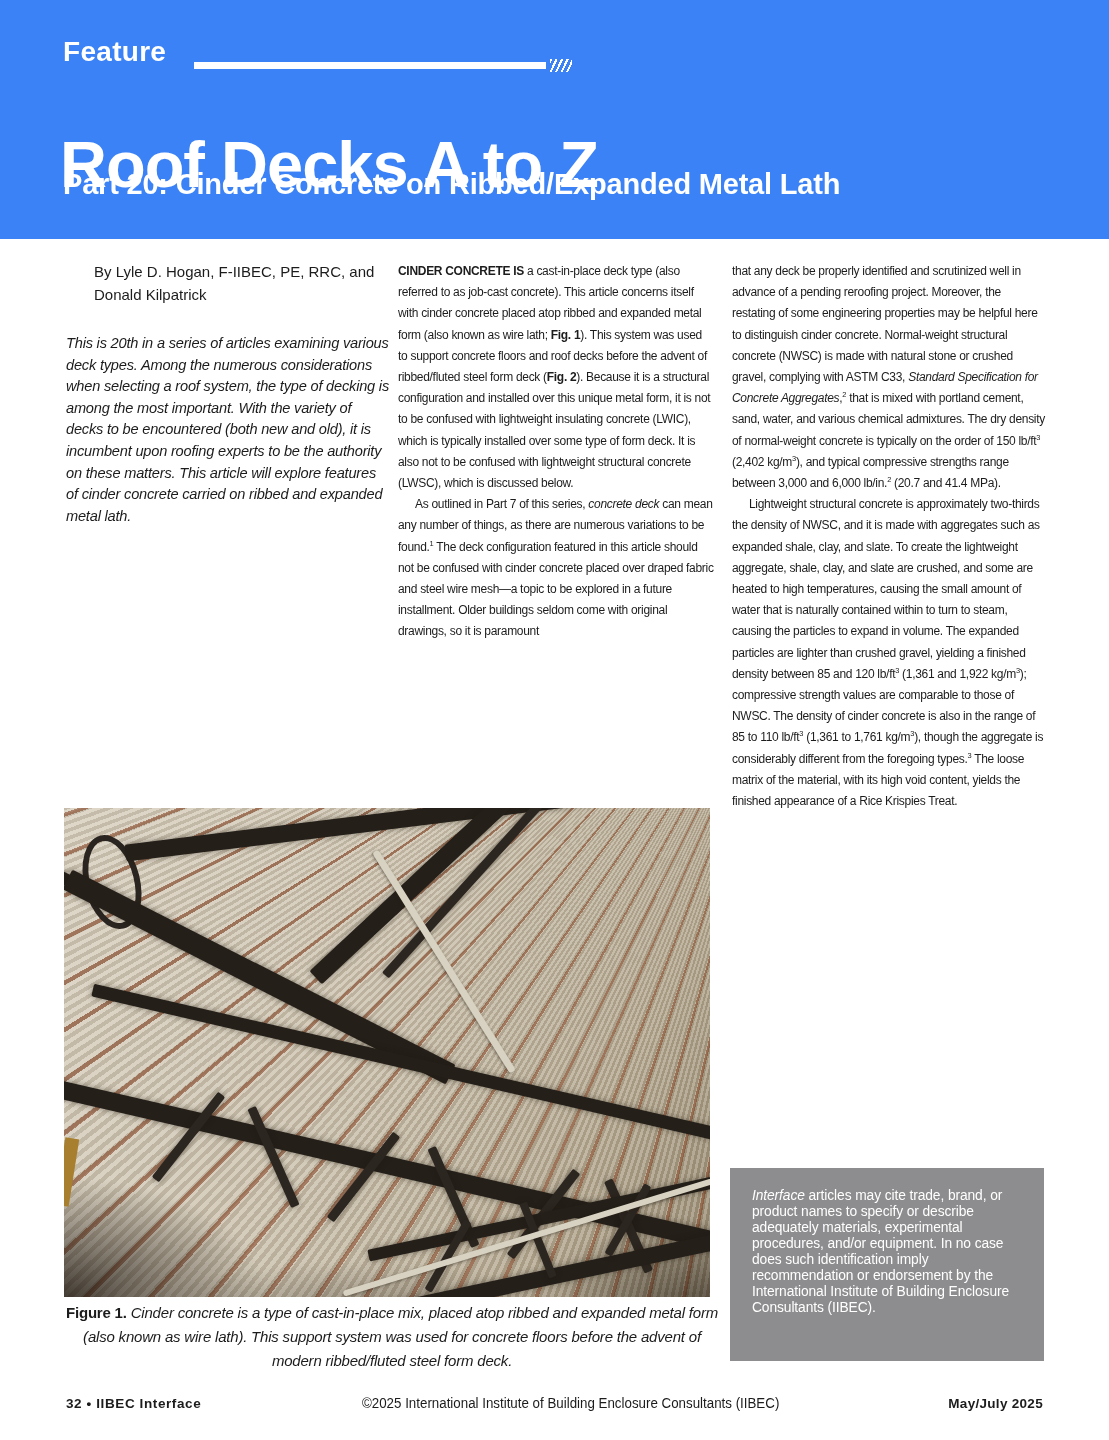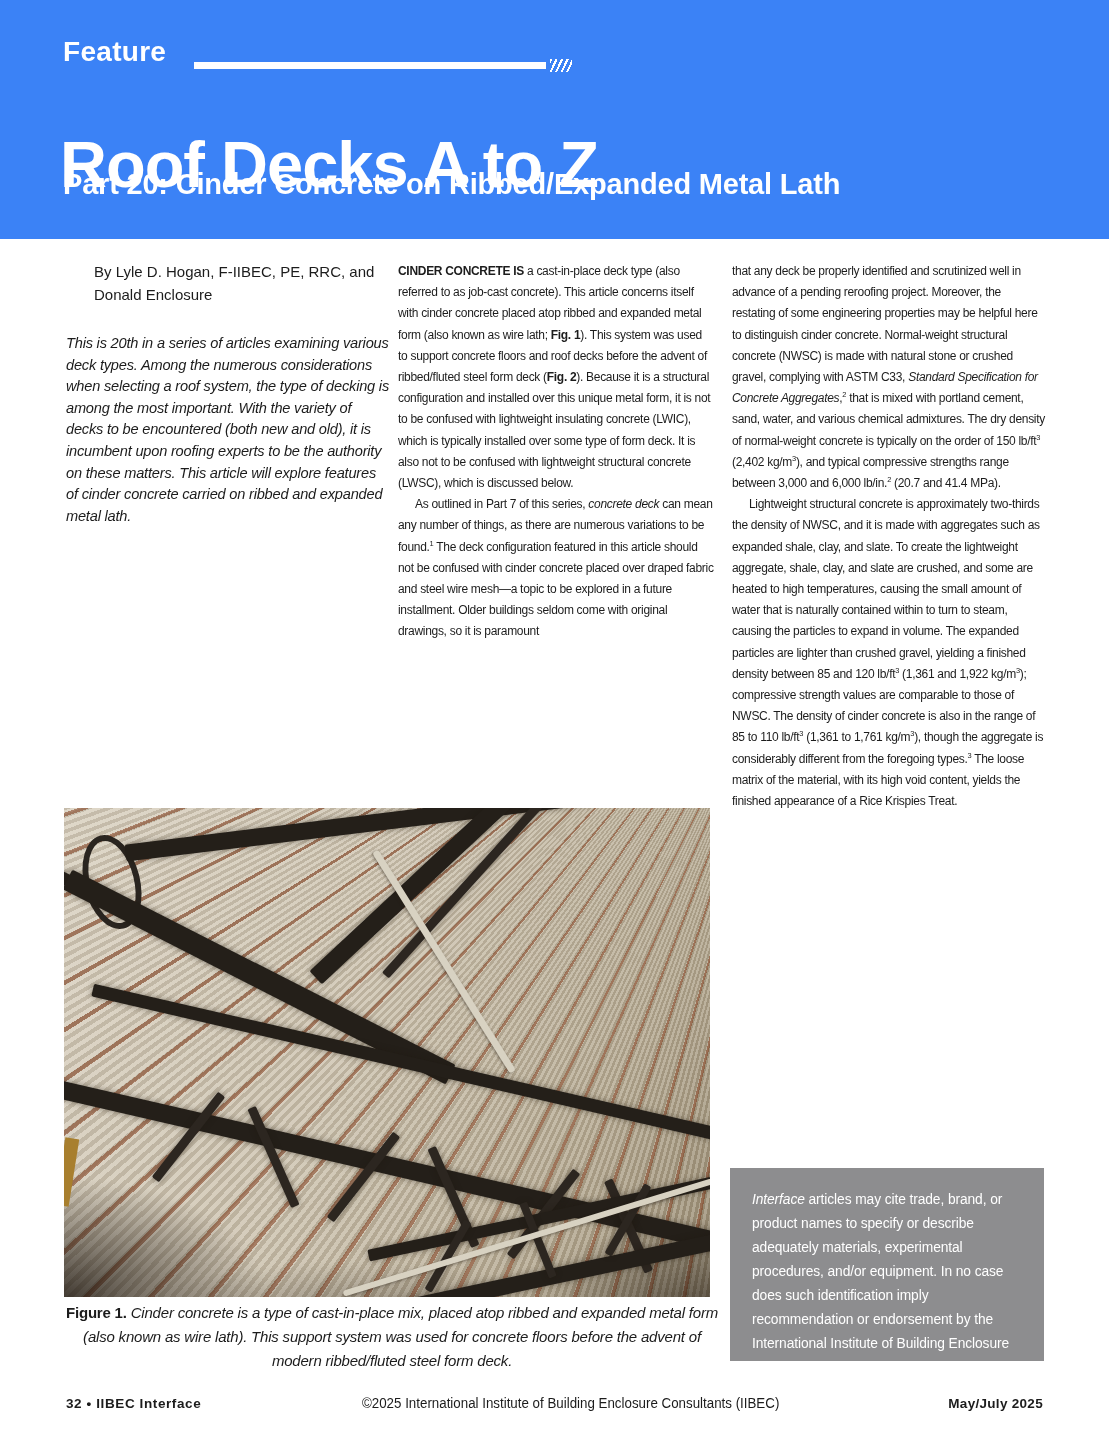--- a/index.html
+++ b/index.html
@@ -42,21 +42,21 @@
   .bar.thin{background:#2c2620;}
   .pipe{position:absolute;background:#d8d2c2;border-radius:3px;box-shadow:0 1px 3px rgba(40,32,22,.5);}
   .loop{position:absolute;left:20px;top:26px;width:44px;height:84px;border:6px solid #2a2520;border-radius:50%;transform:rotate(-14deg);background:transparent;}
   .accent{position:absolute;left:-4px;top:330px;width:14px;height:68px;background:#a87f2e;transform:rotate(9deg);}
   
   .caption{position:absolute;left:66px;top:1301px;width:652px;font-size:15px;line-height:24px;letter-spacing:-.2px;text-align:center;}
   
   .note{
     position:absolute;left:730px;top:1168px;width:314px;height:193px;box-sizing:border-box;
     background:#8d8d8f;color:#ffffff;padding:20px 20px 0 22px;
-    font-size:13.8px;line-height:24px;letter-spacing:-.1px;
+    font-size:13.8px;line-height:16px;letter-spacing:-.1px;
   }
   
   .footer{position:absolute;left:0;top:1394px;width:1109px;height:22px;font-size:13.5px;}
   .footer-left{position:absolute;left:66px;top:2px;font-weight:bold;letter-spacing:.6px;}
   .footer-center-wrap{position:absolute;left:0;top:0;width:1109px;text-align:center;margin-left:16px;}
   .footer-center{display:inline-block;font-size:15.5px;transform:scaleX(.86);transform-origin:center;}
   .footer-right{position:absolute;right:66px;top:2px;font-weight:bold;letter-spacing:.3px;}
 </style>
 </head>
 <body>
@@ -66,21 +66,21 @@
   <header class="band">
     <span class="kicker">Feature</span>
     <span class="rule"></span>
     <span class="rule-hatch"></span>
     <div class="title">Roof Decks A to Z</div>
     <div class="subtitle">Part 20: Cinder Concrete on Ribbed/Expanded Metal Lath</div>
   </header>
 
   <div class="byline">
     <div>By Lyle D. Hogan, F-IIBEC, PE, RRC, and</div>
-    <div>Donald Enclosure</div>
+    <div>Donald Kilpatrick</div>
   </div>
   <div class="intro">This is 20th in a series of articles examining various deck types. Among the numerous considerations when selecting a roof system, the type of decking is among the most important. With the variety of decks to be encountered (both new and old), it is incumbent upon roofing experts to be the authority on these matters. This article will explore features of cinder concrete carried on ribbed and expanded metal lath.</div>
 
   <div class="col col2">
     <p><span class="st-b">CINDER CONCRETE IS</span><span> a cast-in-place deck type (also referred to as job-cast concrete). This article concerns itself with cinder concrete placed atop ribbed and expanded metal form (also known as wire lath; </span><span class="st-b">Fig. 1</span><span>). This system was used to support concrete floors and roof decks before the advent of ribbed/fluted steel form deck (</span><span class="st-b">Fig. 2</span><span>). Because it is a structural configuration and installed over this unique metal form, it is not to be confused with lightweight insulating concrete (LWIC), which is typically installed over some type of form deck. It is also not to be confused with lightweight structural concrete (LWSC), which is discussed below.</span></p>
     <p class="indent"><span>As outlined in Part 7 of this series, </span><span class="st-i">concrete deck</span><span> can mean any number of things, as there are numerous variations to be found.</span><sup>1</sup><span> The deck configuration featured in this article should not be confused with cinder concrete placed over draped fabric and steel wire mesh—a topic to be explored in a future installment. Older buildings seldom come with original drawings, so it is paramount</span></p>
   </div>
 
   <div class="col col3">
     <p><span>that any deck be properly identified and scrutinized well in advance of a pending reroofing project. Moreover, the restating of some engineering properties may be helpful here to distinguish cinder concrete. Normal-weight structural concrete (NWSC) is made with natural stone or crushed gravel, complying with ASTM C33, </span><span class="st-i">Standard Specification for Concrete Aggregates</span><span>,</span><sup>2</sup><span> that is mixed with portland cement, sand, water, and various chemical admixtures. The dry density of normal-weight concrete is typically on the order of 150 lb/ft</span><sup>3</sup><span> (2,402 kg/m</span><sup>3</sup><span>), and typical compressive strengths range between 3,000 and 6,000 lb/in.</span><sup>2</sup><span> (20.7 and 41.4 MPa).</span></p>

